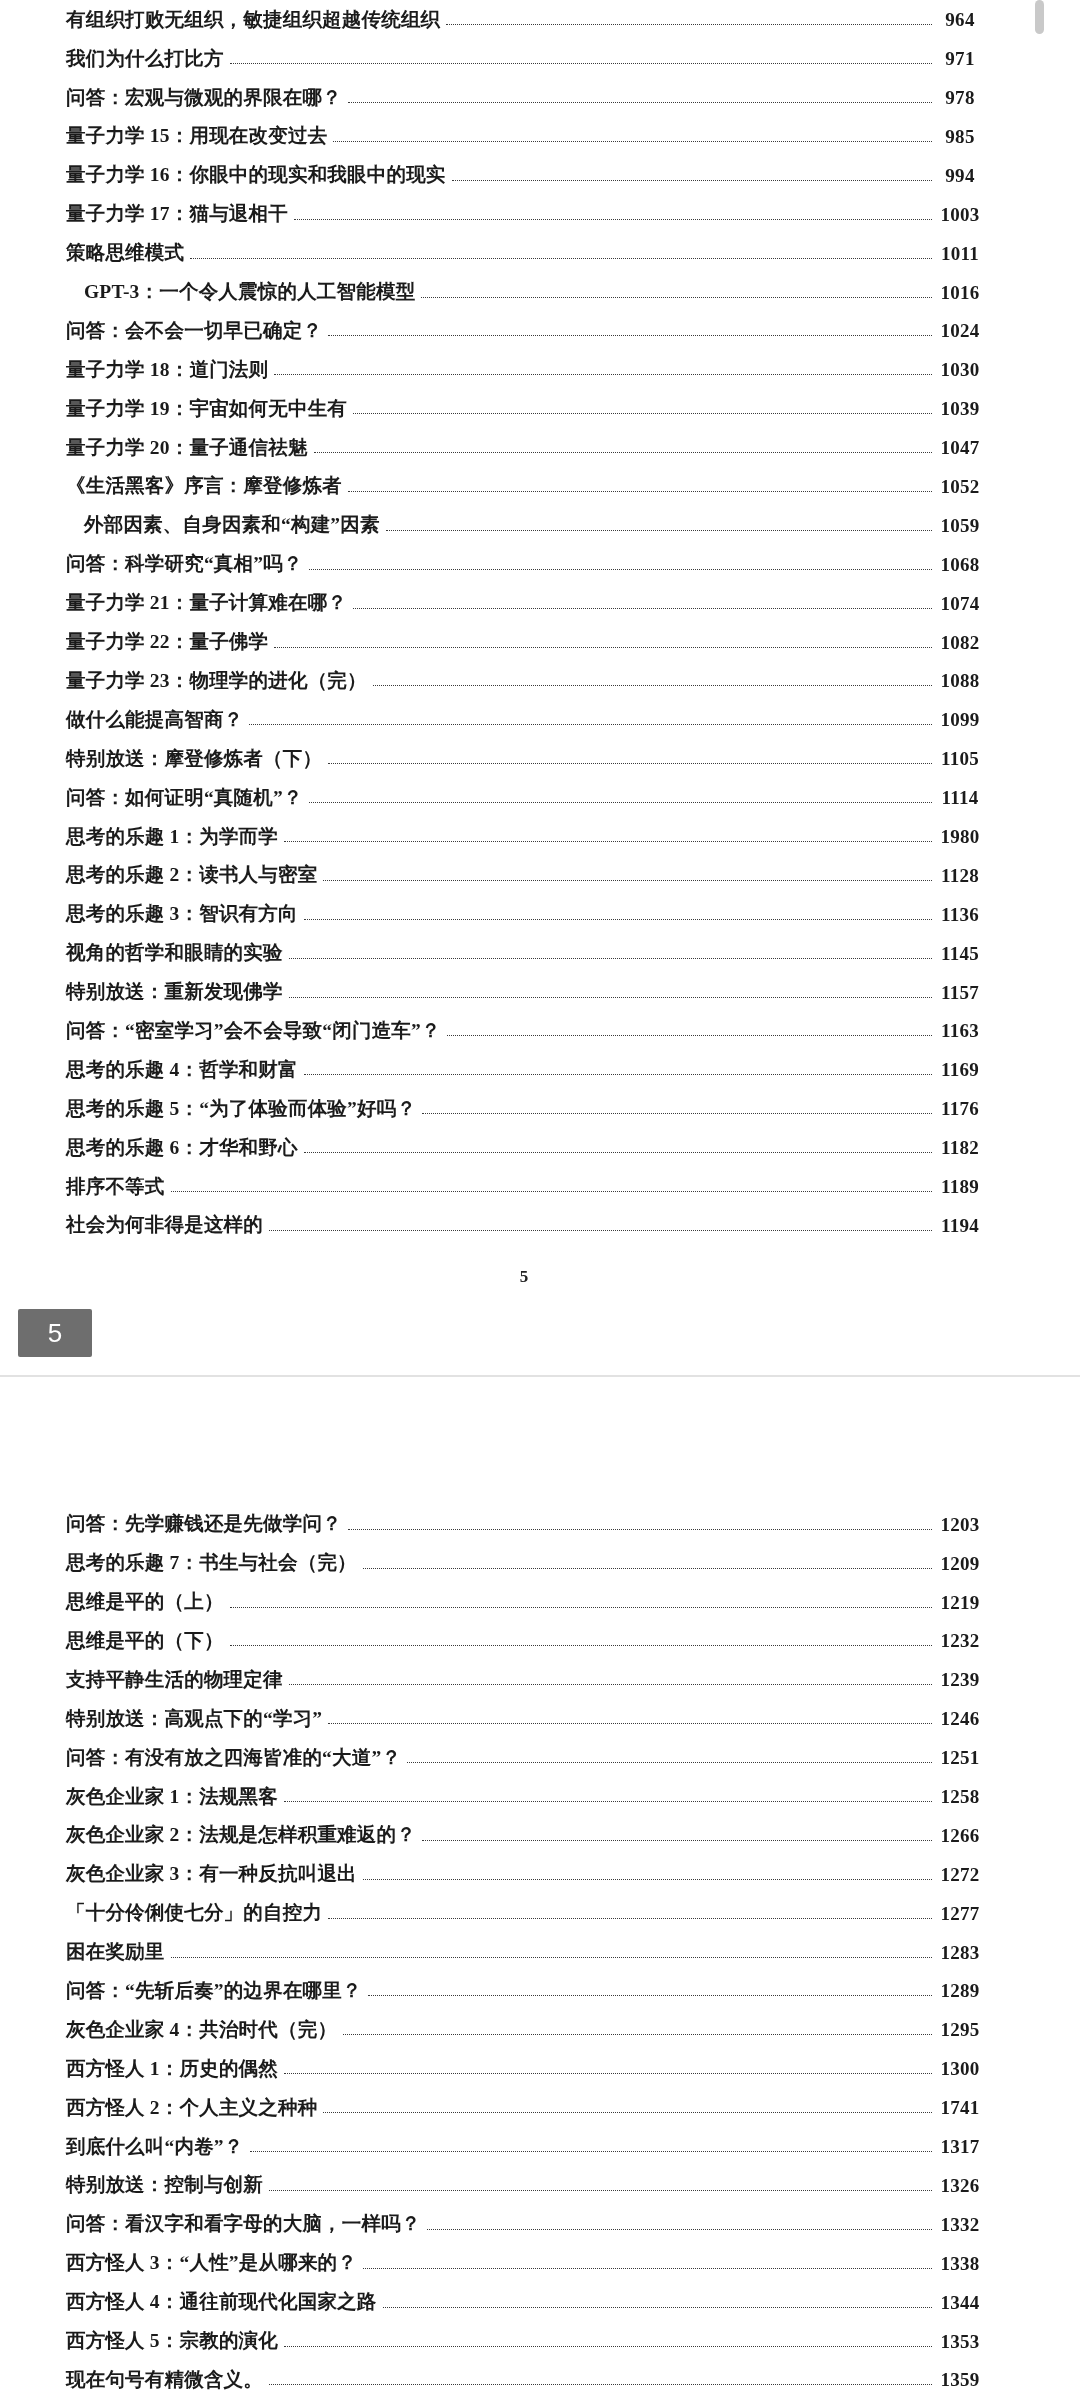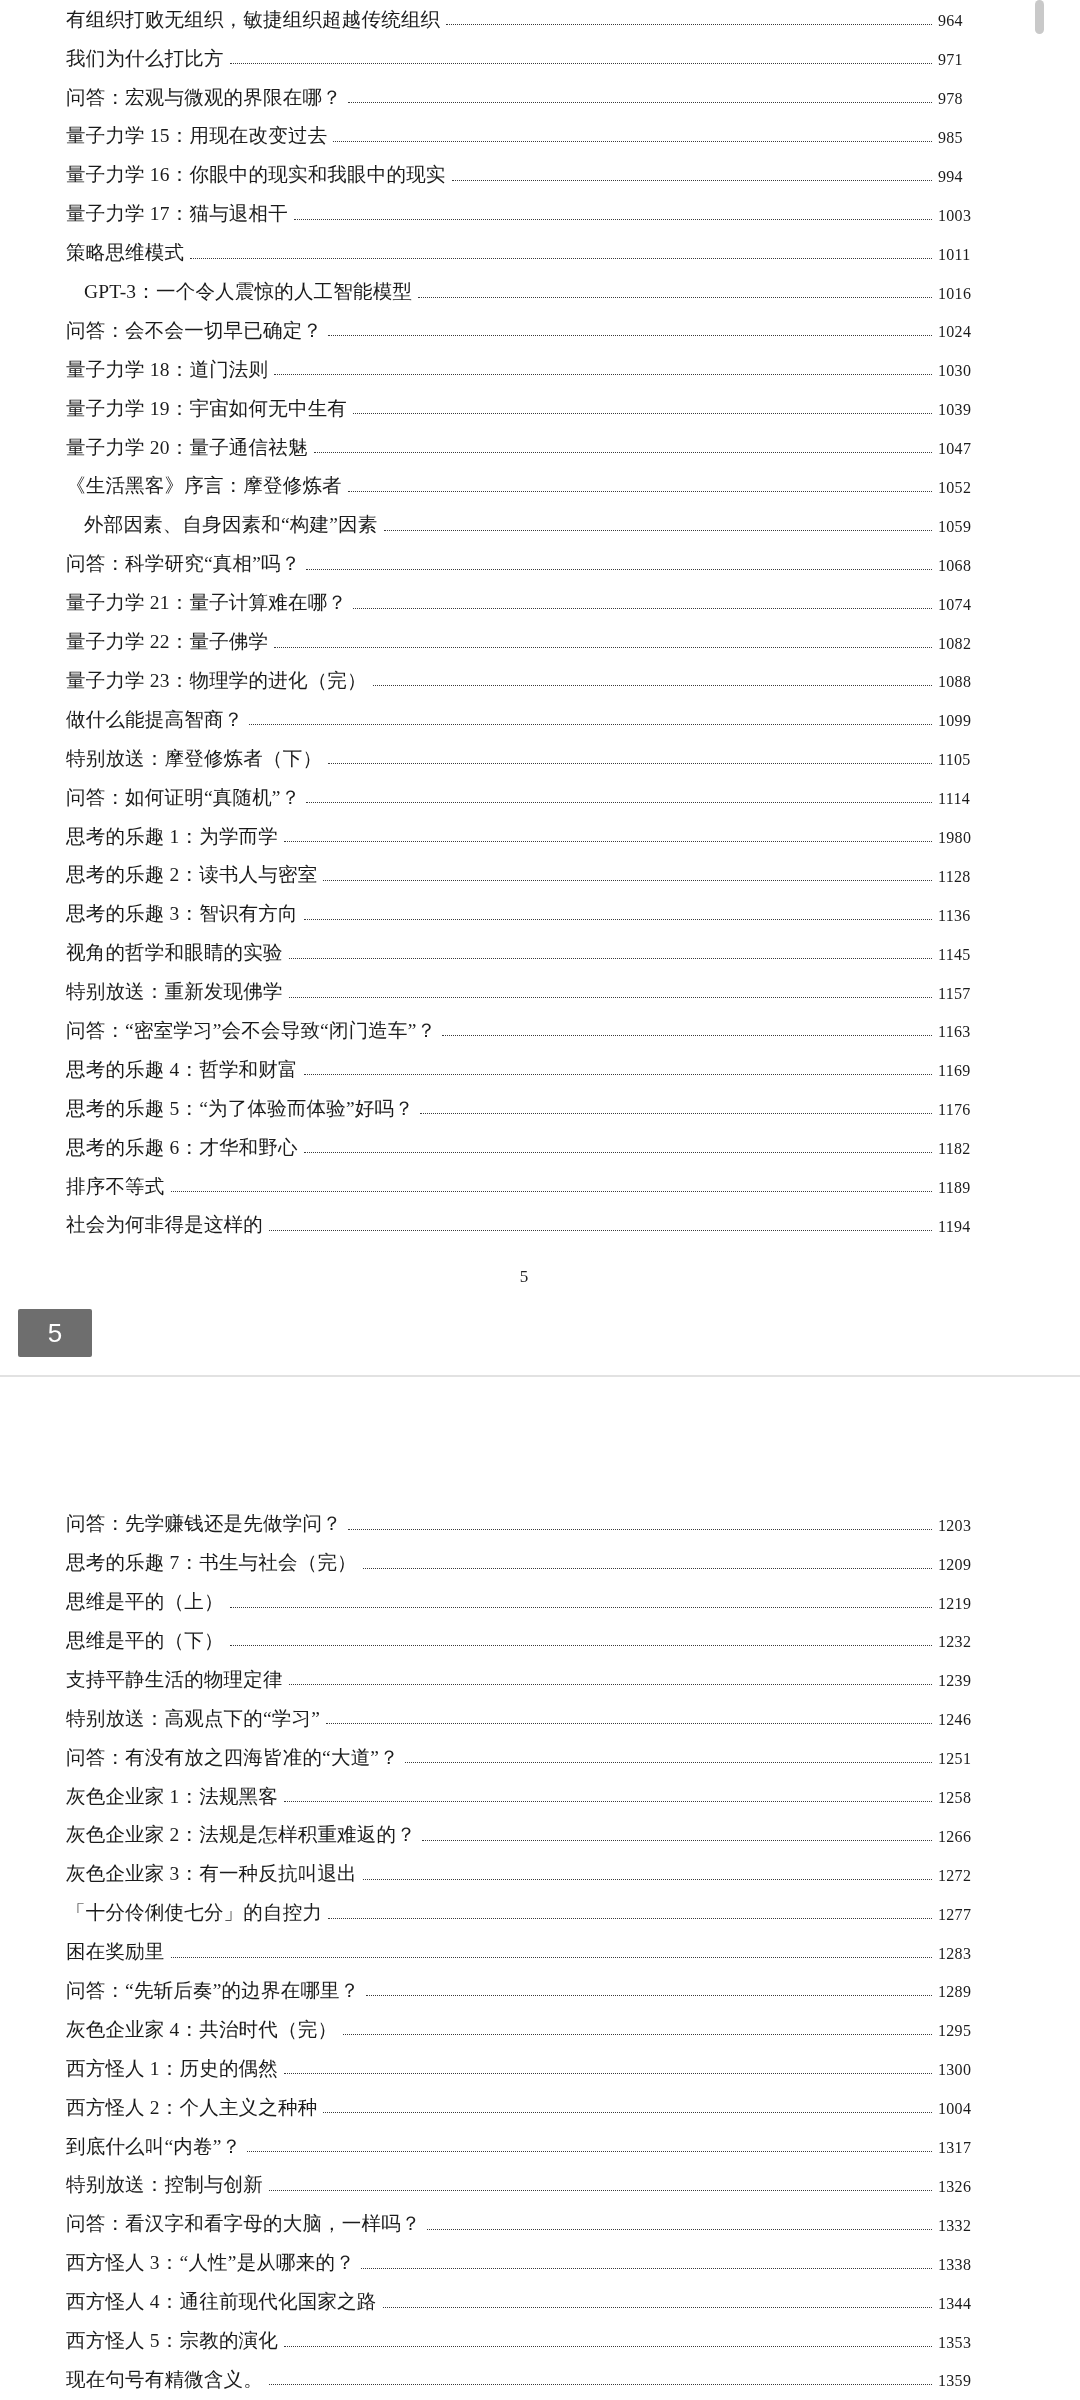--- a/index.html
+++ b/index.html
@@ -10,20 +10,21 @@
   body {
     width: 1080px;
     font-family: "Liberation Serif", "DejaVu Serif", serif;
     color: #1b1b1b;
   }
   .page {
     position: relative;
     background: #ffffff;
     width: 1048px;
     box-sizing: border-box;
+    font-weight: bold;
   }
   .page-one {
     padding: 0 66px 0 66px;
   }
   .page-two {
     padding: 0 66px 0 66px;
   }
   .toc-list {
     list-style: none;
     margin: 0;
@@ -49,23 +50,23 @@
   }
   .dots {
     flex: 1 1 auto;
     margin: 0 6px 4px 6px;
     border-bottom: 1.5px dotted #3a3a3a;
     min-width: 24px;
     height: 1px;
   }
   .page-num {
     flex: 0 0 auto;
-    font-size: 16px;
+    font-size: 19px;
     letter-spacing: 0.3px;
-    text-align: left;
+    text-align: center;
     min-width: 44px;
   }
   .folio {
     text-align: center;
     font-size: 17px;
     color: #222;
     padding-top: 22px;
     padding-bottom: 10px;
   }
   .page-badge-row {
@@ -357,21 +358,21 @@
         <span class="page-num">1295</span>
       </li>
       <li class="toc-item noindent">
         <span class="toc-title">西方怪人 1：历史的偶然</span>
         <span class="dots"></span>
         <span class="page-num">1300</span>
       </li>
       <li class="toc-item noindent">
         <span class="toc-title">西方怪人 2：个人主义之种种</span>
         <span class="dots"></span>
-        <span class="page-num">1004</span>
+        <span class="page-num">1741</span>
       </li>
       <li class="toc-item noindent">
         <span class="toc-title">到底什么叫“内卷”？</span>
         <span class="dots"></span>
         <span class="page-num">1317</span>
       </li>
       <li class="toc-item noindent">
         <span class="toc-title">特别放送：控制与创新</span>
         <span class="dots"></span>
         <span class="page-num">1326</span>

